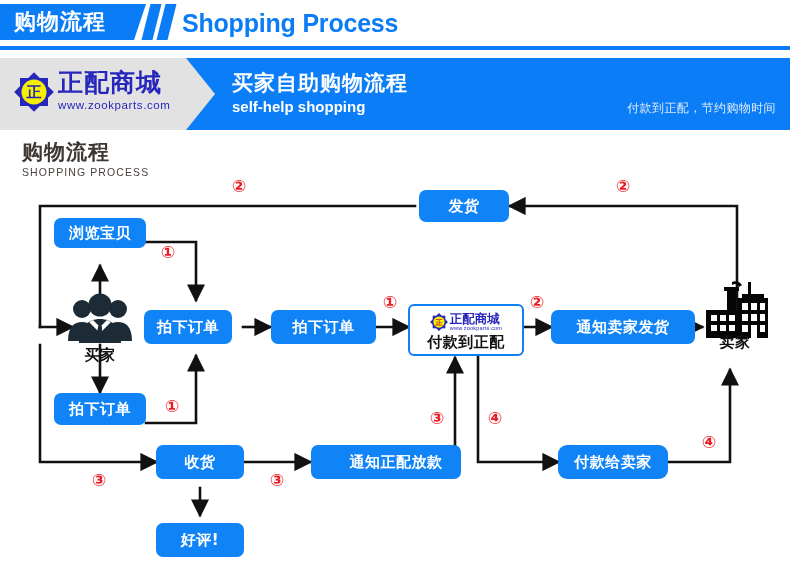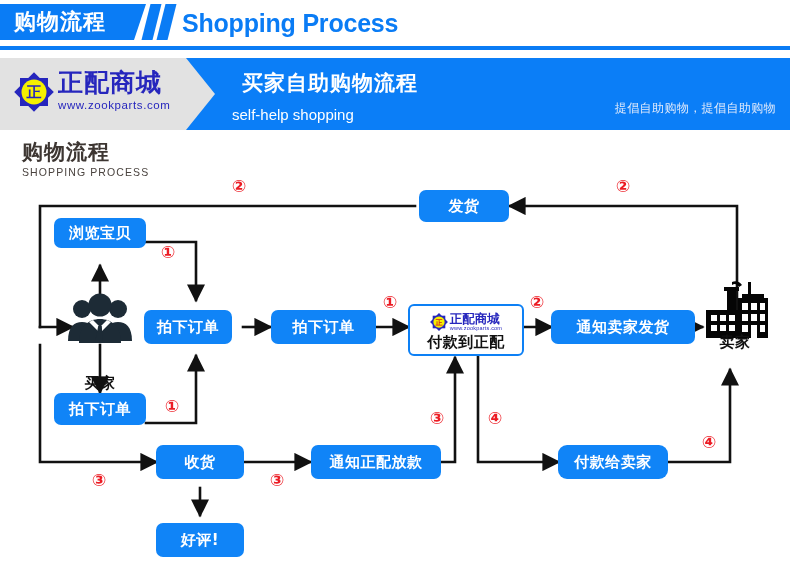--- a/index.html
+++ b/index.html
@@ -48,22 +48,22 @@
   .logo-cn{
     color:#2626bd;font-size:25px;font-weight:bold;line-height:30px;
     letter-spacing:1px;white-space:nowrap;
     font-family:"DejaVu Sans",sans-serif;
   }
   .logo-url{
     color:#2626bd;font-size:11.5px;line-height:13px;letter-spacing:.6px;
     white-space:nowrap;margin-top:1px;
   }
   .bn-title{position:absolute;left:232px;top:12px;}
-  .bn-cn{color:#fff;font-size:21px;font-weight:bold;line-height:26px;letter-spacing:1px;white-space:nowrap;margin-left:10px;}
-  .bn-en{color:#fff;font-size:15px;font-weight:normal;line-height:19px;white-space:nowrap;margin-top:9px;}
+  .bn-cn{color:#fff;font-size:21px;font-weight:bold;line-height:26px;letter-spacing:1px;white-space:nowrap;}
+  .bn-en{color:#fff;font-size:15px;font-weight:bold;line-height:19px;white-space:nowrap;margin-top:1px;}
   .bn-note{
     position:absolute;right:14px;top:42px;color:#dfe9fb;font-size:12px;
     line-height:16px;white-space:nowrap;letter-spacing:.4px;
   }
 
   
   .sec{position:absolute;left:22px;top:139px;}
   .sec-cn{color:#3d3632;font-size:21px;font-weight:bold;line-height:26px;letter-spacing:1px;white-space:nowrap;}
   .sec-en{color:#4a433f;font-size:10.5px;line-height:13px;letter-spacing:1.1px;white-space:nowrap;margin-top:1px;}
 
@@ -136,21 +136,21 @@
         <div class="logo-cn">正配商城</div>
         <div class="logo-url">www.zookparts.com</div>
       </div>
     </div>
 
     <div class="bn-title">
       <div class="bn-cn">买家自助购物流程</div>
       <div class="bn-en">self-help shopping</div>
     </div>
 
-    <div class="bn-note">提倡自助购物，提倡自助购物</div>
+    <div class="bn-note">付款到正配，节约购物时间</div>
   </div>
 
   <div class="sec">
     <div class="sec-cn">购物流程</div>
     <div class="sec-en">SHOPPING PROCESS</div>
   </div>
 
   <div class="diagram">
 
     <svg class="svg-lines" viewBox="0 0 790 400">
@@ -216,21 +216,21 @@
     </div>
 
     <div class="node" style="left:54px;top:223px;width:92px;height:32px;">
       <span>拍下订单</span>
     </div>
 
     <div class="node" style="left:156px;top:275px;width:88px;height:34px;">
       <span>收货</span>
     </div>
 
-    <div class="node" style="left:311px;top:275px;width:130px;height:34px;">
+    <div class="node" style="left:311px;top:275px;width:130px;height:34px;padding-left:20px;">
       <span>通知正配放款</span>
     </div>
 
     <div class="node" style="left:558px;top:275px;width:110px;height:34px;border-radius:9px;">
       <span>付款给卖家</span>
     </div>
 
     <div class="node" style="left:156px;top:353px;width:88px;height:34px;">
       <span>好评!</span>
     </div>
@@ -246,21 +246,21 @@
           </svg>
         </div>
         <div class="g-brand">
           <div class="g-brand-cn">正配商城</div>
           <div class="g-brand-url">www.zookparts.com</div>
         </div>
       </div>
       <div class="g-main">付款到正配</div>
     </div>
 
-    <div class="actor" style="left:67px;top:123px;gap:28px;">
+    <div class="actor" style="left:67px;top:123px;">
       <div class="actor-ico">
         <svg viewBox="0 0 66 52" width="66" height="52">
           <g fill="#1d2b36">
             <circle cx="15" cy="16" r="9"></circle>
             <path d="M1,48 C1,34 7,29 15,29 C23,29 29,34 29,48 Z"></path>
             <circle cx="51" cy="16" r="9"></circle>
             <path d="M37,48 C37,34 43,29 51,29 C59,29 65,34 65,48 Z"></path>
             <circle cx="33" cy="12" r="11.5"></circle>
             <path d="M12,50 C12,34 21,26 33,26 C45,26 54,34 54,50 Z"></path>
           </g>

